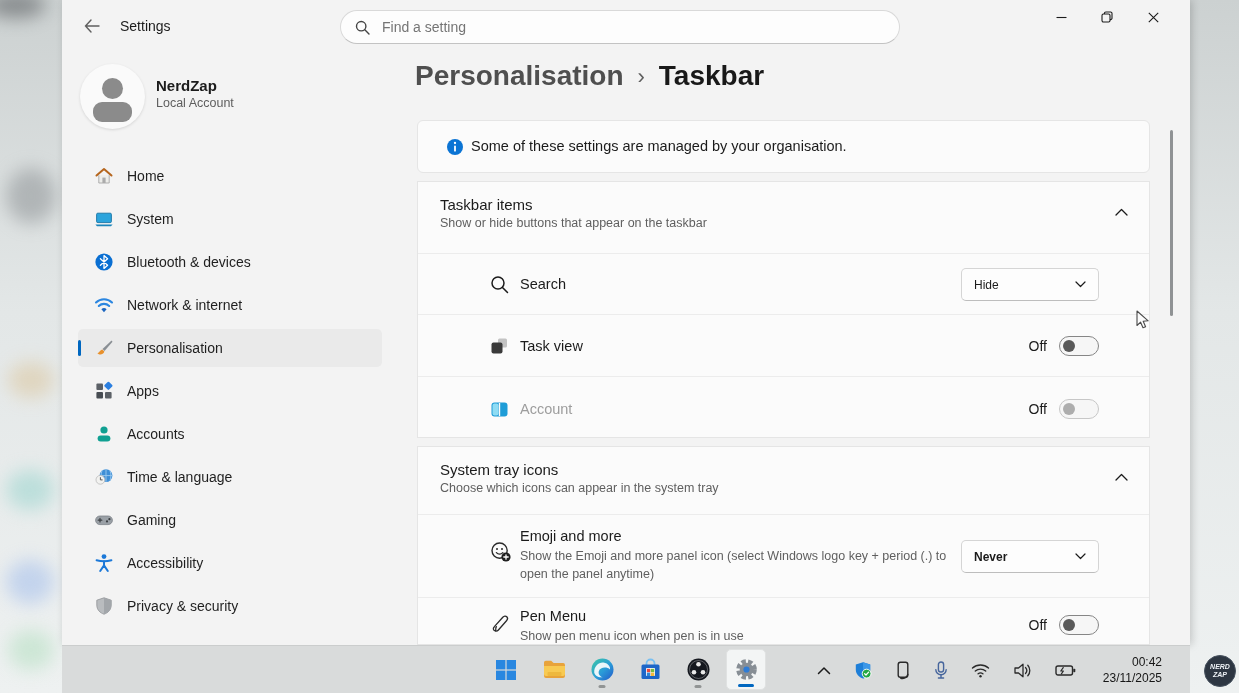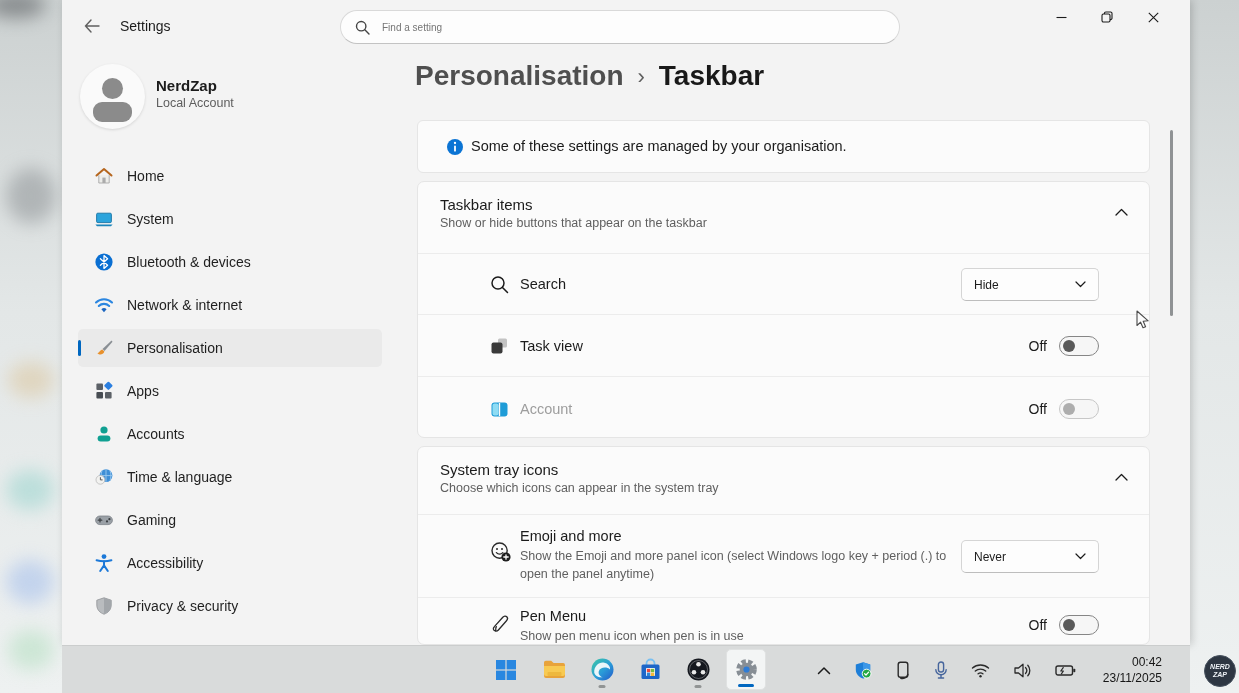--- a/index.html
+++ b/index.html
@@ -16,21 +16,21 @@
                      background:#f3f3f3; box-shadow:2px 0 8px rgba(0,0,0,.18); }
 
   
   .back-btn { position:absolute; left:16px; top:14px; width:28px; height:24px;
               display:flex; align-items:center; justify-content:center; border-radius:4px; }
   .app-title { position:absolute; left:58px; top:18px; font-size:14px; color:#1b1b1b; }
   .search-pill { position:absolute; left:278px; top:10px; width:560px; height:34px;
                  background:#fdfdfd; border:1px solid #d9d9d9; border-bottom-color:#c3c3c3;
                  border-radius:17px; display:flex; align-items:center; padding:0 14px; gap:12px; }
   .search-pill input { border:none; outline:none; background:transparent; flex:1;
-                       font-size:10px; color:#0f766e; font-family:"Liberation Sans",sans-serif; }
+                       font-size:14px; color:#0f766e; font-family:"Liberation Sans",sans-serif; }
   .win-controls { position:absolute; right:14px; top:0; display:flex; }
   .win-btn { width:46px; height:34px; display:flex; align-items:center; justify-content:center; }
 
   
   .avatar { position:absolute; left:18px; top:64px; width:65px; height:65px; border-radius:50%;
             background:#fafafa; box-shadow:0 1px 3px rgba(0,0,0,.12); overflow:hidden; }
   .avatar .head { position:absolute; left:22px; top:14px; width:21px; height:21px; border-radius:50%; background:#8b8b8b; }
   .avatar .shoulders { position:absolute; left:13px; top:38px; width:39px; height:20px; border-radius:9px; background:#8b8b8b; }
   .user-name { position:absolute; left:94px; top:77px; font-size:15px; font-weight:bold; color:#1b1b1b; }
   .user-type { position:absolute; left:94px; top:96px; font-size:12.5px; color:#5d5d5d; }
@@ -51,21 +51,21 @@
   .bc-parent { color:#4f4f4f; }
   .bc-sep { color:#5f5f5f; font-size:22px; font-weight:400; transform:translateY(1px); }
   .bc-current { color:#191919; }
 
   .banner { position:absolute; left:355px; top:120px; width:733px; height:53px;
             background:#fbfbfb; border:1px solid #e5e5e5; border-radius:6px; }
   .banner .info-ic { position:absolute; left:28px; top:17px; }
   .banner .txt { position:absolute; left:53px; top:17px; font-size:14.5px; color:#1b1b1b; }
 
   .card { position:absolute; left:355px; width:733px; background:#fbfbfb;
-          border:1px solid #e5e5e5; border-radius:7px; overflow:hidden; }
+          border:1px solid #e5e5e5; border-radius:0; overflow:hidden; }
   #card-taskbar-items { top:181px; height:257px; }
   #card-system-tray  { top:446px; height:199px; }
   .card-head { position:relative; padding:14px 20px 0 22px; }
   .card-title { font-size:15px; color:#1b1b1b; }
   .card-sub { font-size:12.5px; color:#5f5f5f; margin-top:3px; }
   .collapse { position:absolute; right:18px; top:20px; width:20px; height:20px;
               display:flex; align-items:center; justify-content:center; }
   .row { position:relative; border-top:1px solid #ececec; }
   .row-icon { position:absolute; left:72px; }
   .row-label { position:absolute; left:102px; font-size:14.5px; color:#1b1b1b;text-align:center; }
@@ -352,21 +352,21 @@
               <circle cx="7" cy="8" r="1" fill="#2a2a2a"></circle>
               <circle cx="12" cy="8" r="1" fill="#2a2a2a"></circle>
               <path d="M6.4 11.6 A4.2 4.2 0 0 0 12.8 11.6" stroke="#2a2a2a" stroke-width="1.3" fill="none" stroke-linecap="round"></path>
               <circle cx="16" cy="16" r="4.6" fill="#1f1f1f"></circle>
               <path d="M16 13.8 V18.2 M13.8 16 H18.2" stroke="#fff" stroke-width="1.3" stroke-linecap="round"></path>
             </svg>
           <div class="row-text" style="top:13px;">
             <div class="rt-title">Emoji and more</div>
             <div class="rt-desc">Show the Emoji and more panel icon (select Windows logo key + period (.) to open the panel anytime)</div>
           </div>
-          <div class="dropdown" style="top:25px;">
+          <div class="dropdown" style="top:25px;font-weight:bold;">
             <span class="val">Never</span>
             <svg width="11" height="7" viewBox="0 0 11 7">
                 <path d="M1 1 L5.5 5.5 L10 1" stroke="#1b1b1b" stroke-width="1.2" fill="none" stroke-linecap="round" stroke-linejoin="round"></path>
               </svg>
           </div>
         </div>
 
         <div class="row" style="height:76px;">
           <svg class="row-icon" style="top:15px;" width="21" height="21" viewBox="0 0 21 21">
               <path d="M5.2 18 C2.8 17.2 2.8 15 4.6 13.4 L12.8 4.2 C14 2.9 15.8 2.8 16.8 3.8 C17.8 4.8 17.7 6.5 16.5 7.8 L8.4 17 C7.4 18.1 6.2 18.3 5.2 18 Z M5.2 18 C6.6 16.6 5 15.2 6.4 13.8" stroke="#2a2a2a" stroke-width="1.3" fill="none" stroke-linecap="round" stroke-linejoin="round"></path>

